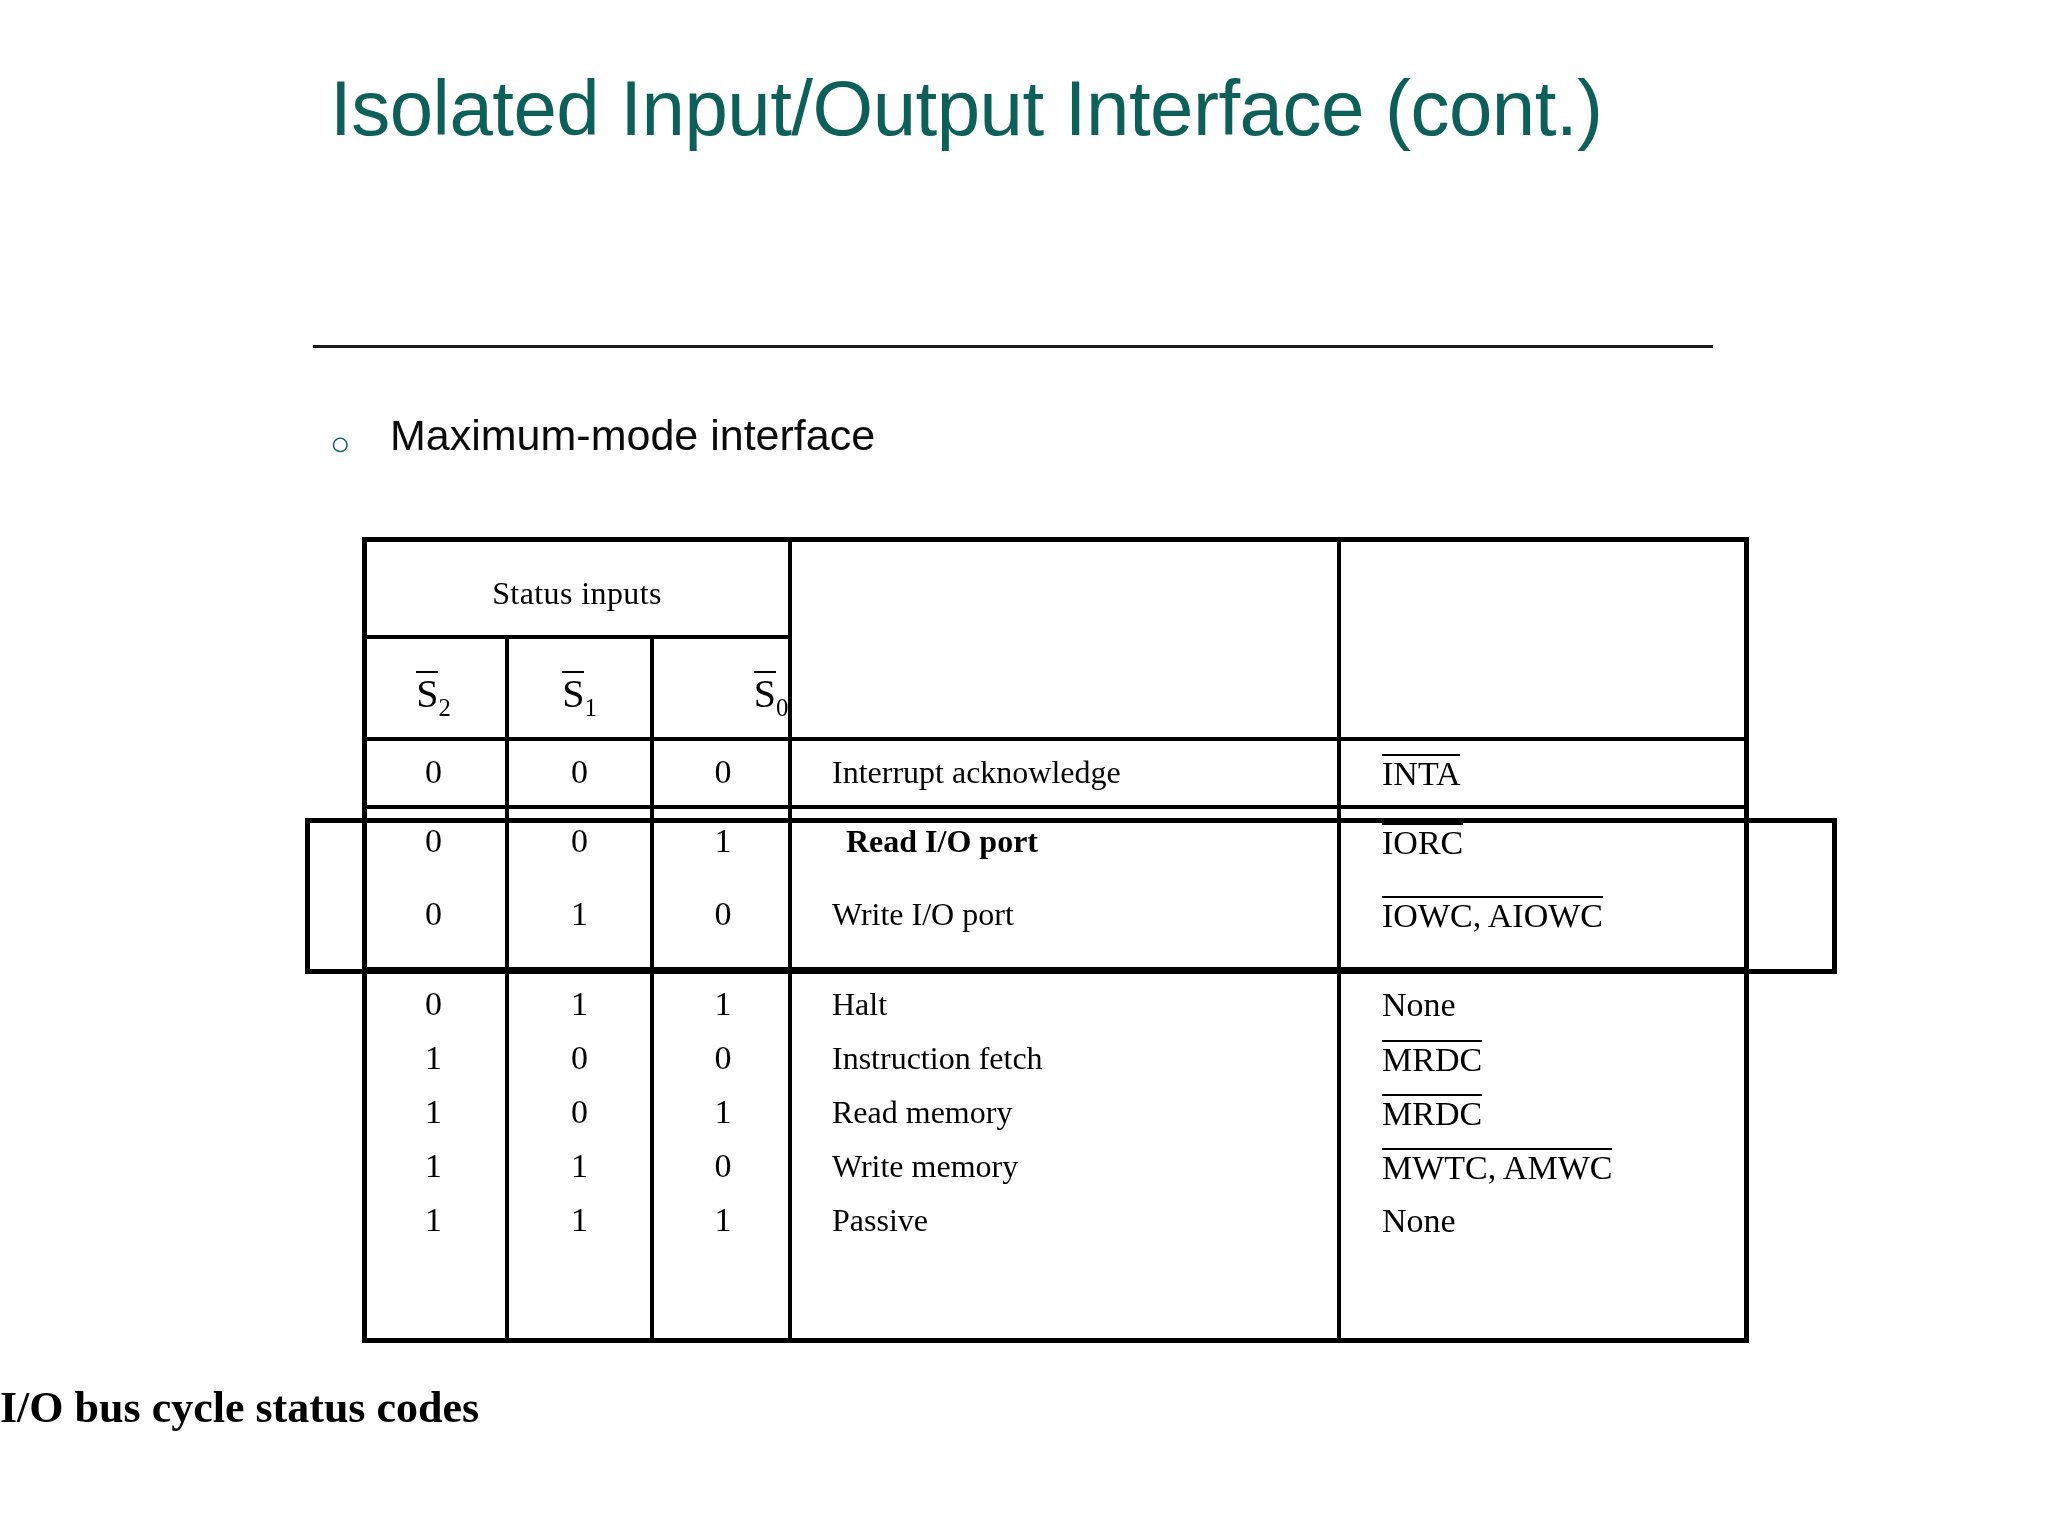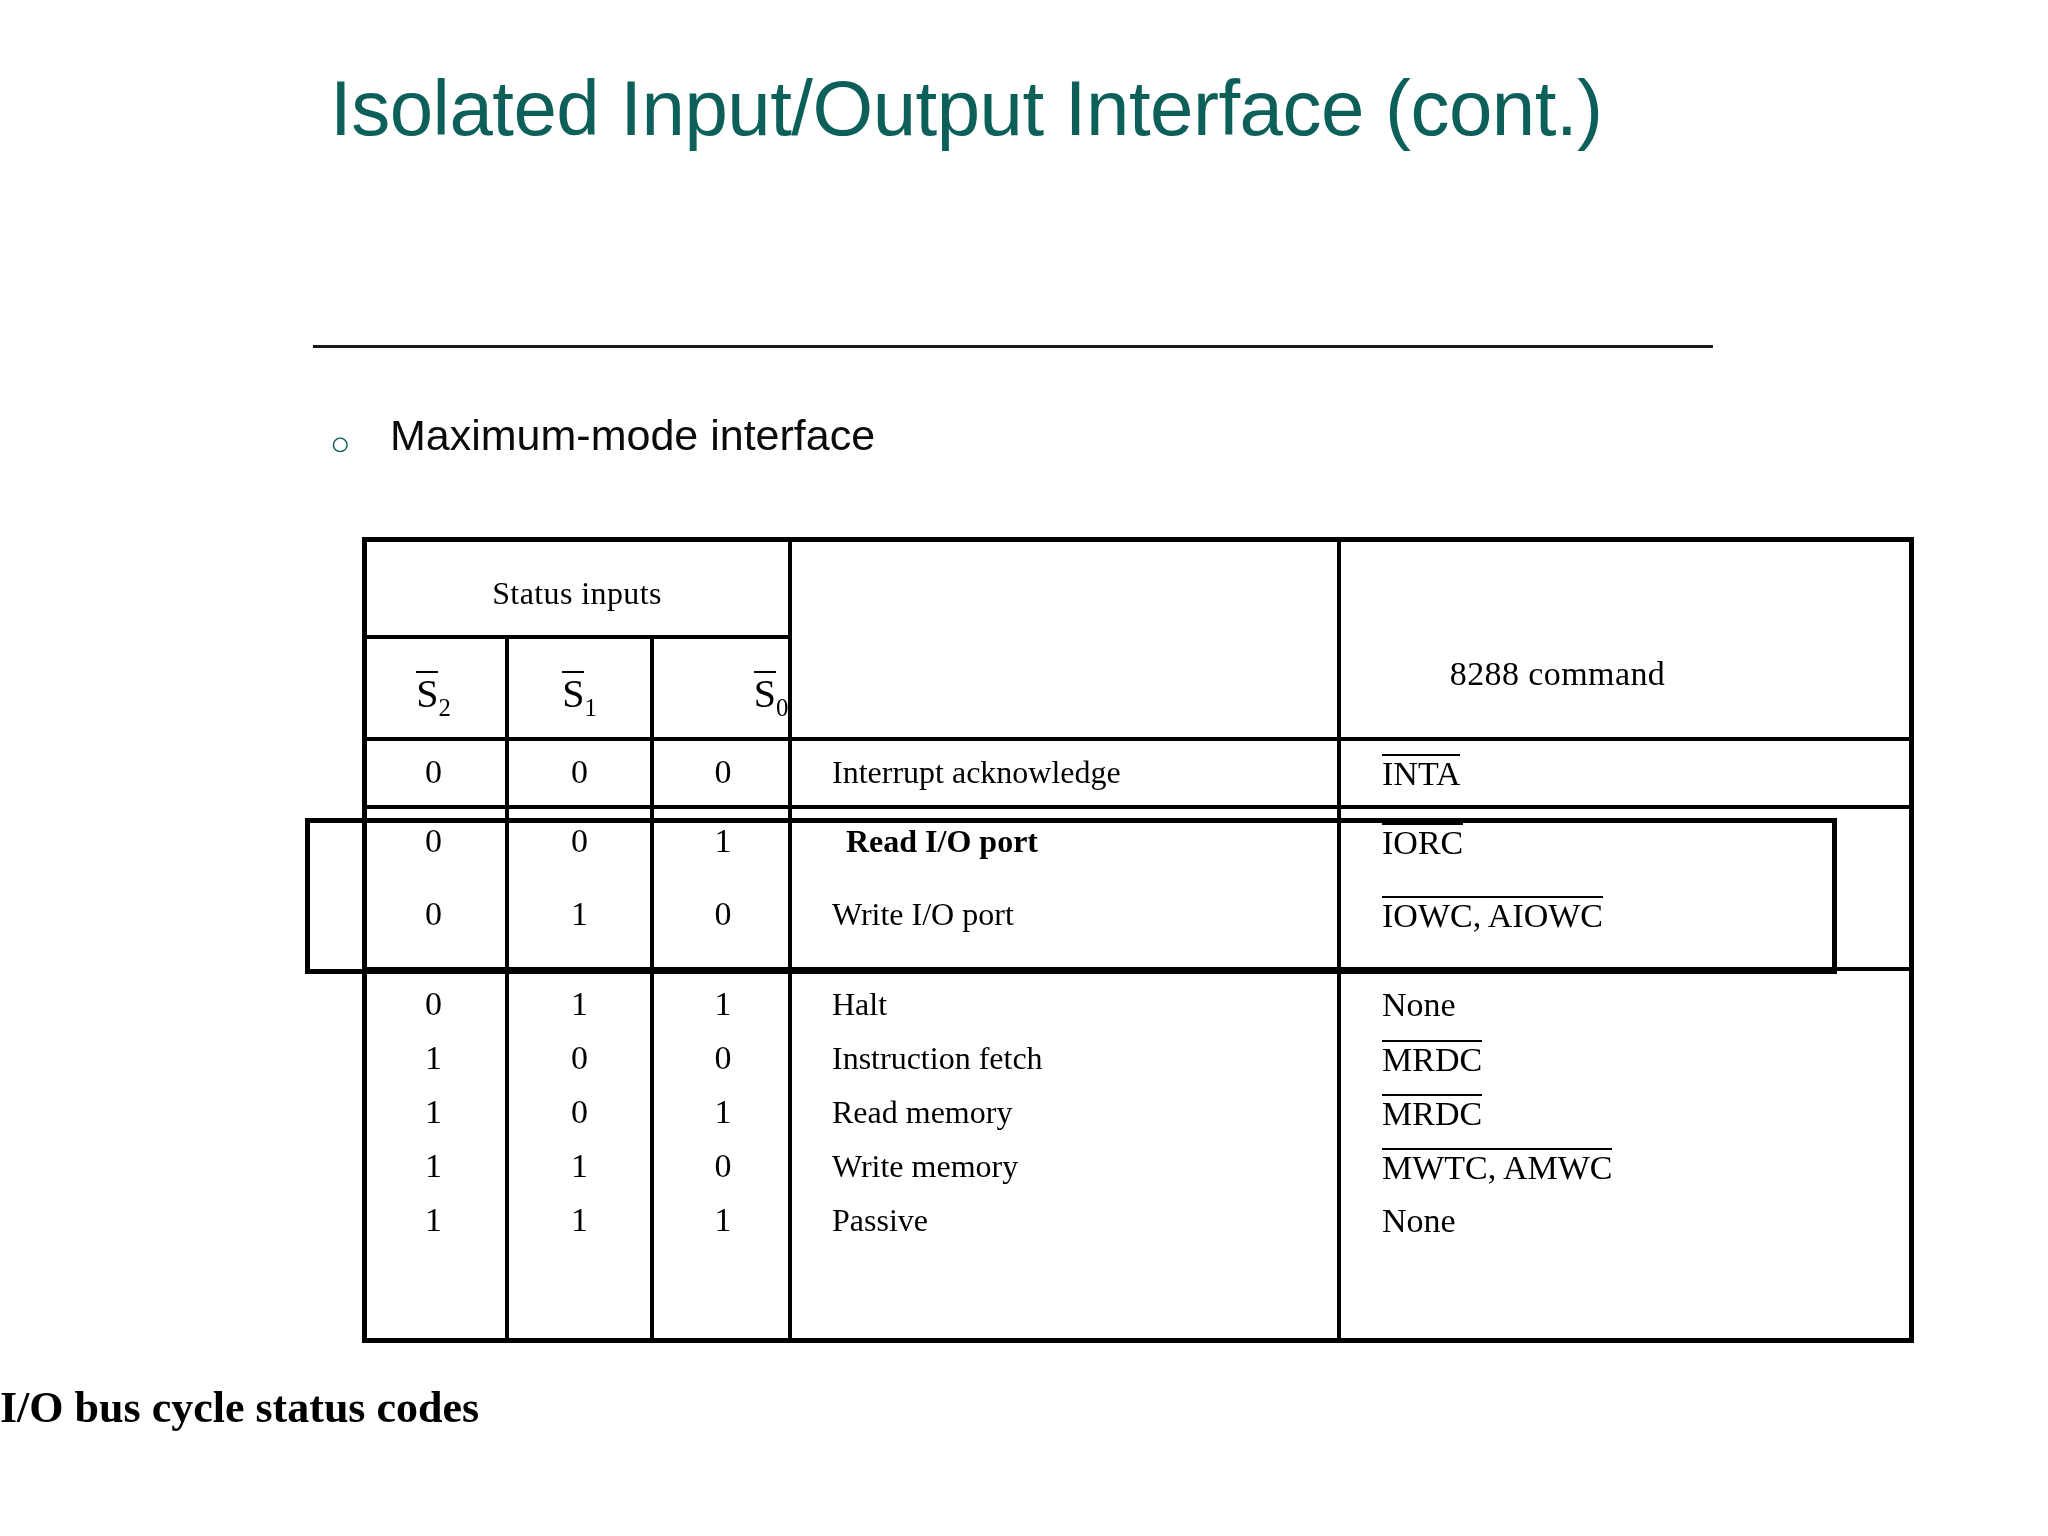--- a/index.html
+++ b/index.html
@@ -69,21 +69,21 @@
     font-size: 43px;
     line-height: 1.1;
     font-family: "Liberation Sans", sans-serif;
   }
 
   
   .figure {
     position: absolute;
     left: 362px;
     top: 537px;
-    width: 1552px;
+    width: 1387px;
     height: 806px;
   }
 
   
   .frame-outer {
     position: absolute;
     inset: 0;
     border: 5px solid #000;
     pointer-events: none;
   }
@@ -185,21 +185,20 @@
     <div class="vrule v1"></div>
     <div class="vrule v2"></div>
     <div class="vrule v3"></div>
     <div class="vrule v4"></div>
 
     <div class="tlayer">
 
       <div class="t hdr-label" style="left:0; top:38px; width:430px; text-align:center;">Status inputs</div>
 
 
-      <div class="t hdr-label" style="left:979px; top:118px; width:433px; text-align:center; font-size:34px;">8288 command</div>
 
       <div class="t hdr-sig" style="left:0; top:133px; width:143px; text-align:center;">
         <span class="ovl"><span>S</span></span><sub>2</sub>
       </div>
       <div class="t hdr-sig" style="left:147px; top:133px; width:141px; text-align:center;">
         <span class="ovl"><span>S</span></span><sub>1</sub>
       </div>
       <div class="t hdr-sig" style="left:292px; top:133px; width:138px; text-align:center;margin-left:48px;">
         <span class="ovl"><span>S</span></span><sub>0</sub>
       </div>

